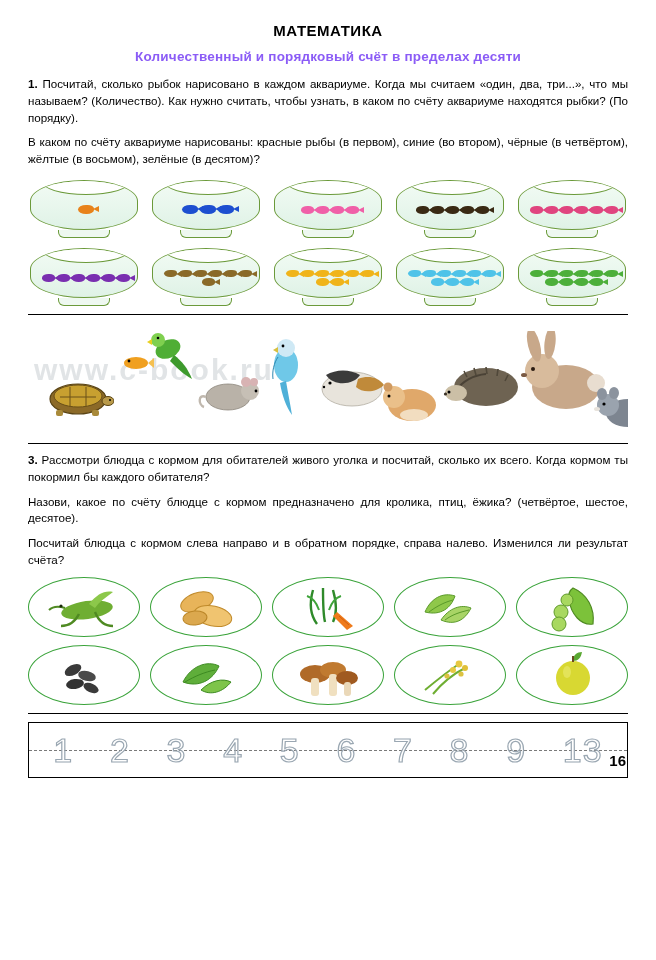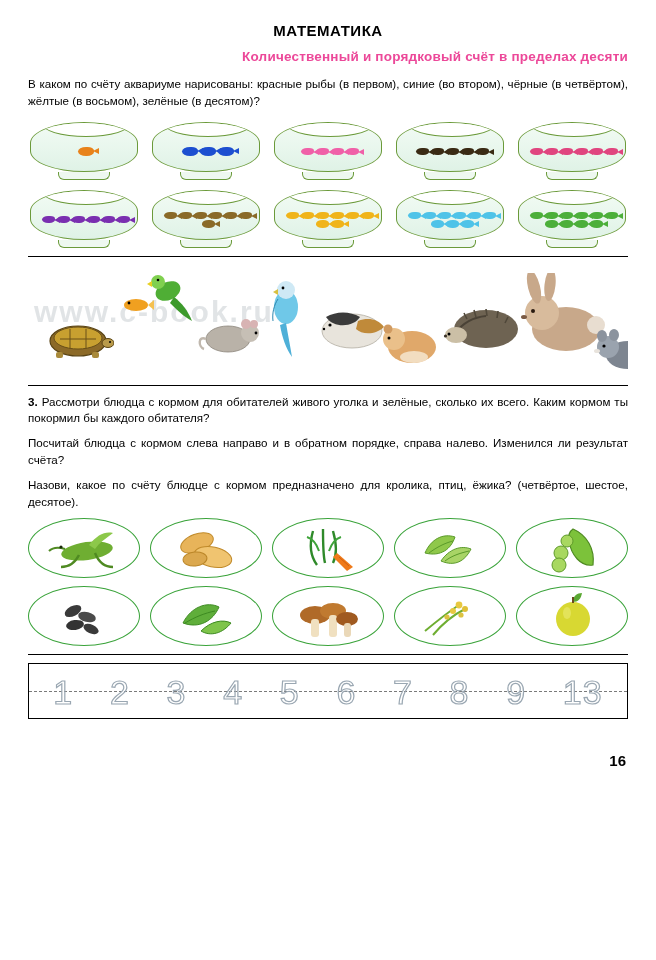--- a/index.html
+++ b/index.html
@@ -21,24 +21,24 @@
     padding: 18px 28px 0 28px;
   }
   .title {
     text-align: center;
     font-weight: bold;
     font-size: 15px;
     letter-spacing: 0.5px;
     margin: 4px 0 10px 0;
   }
   .subtitle {
-    text-align: right;
+    text-align: center;
     font-weight: bold;
     font-size: 13.5px;
-    color: #ec4899;
+    color: #8b5cf6;
     margin: 0 0 12px 0;
     letter-spacing: 0.2px;
   }
   .task {
     font-size: 11.6px;
     line-height: 1.45;
     text-align: justify;
     margin: 0 0 8px 0;
   }
   .task .num { font-weight: bold; }
@@ -184,20 +184,24 @@
 </style>
 </head>
 <body>
 
 <div class="page">
 
   <div class="title">МАТЕМАТИКА</div>
   <div class="subtitle">Количественный и порядковый счёт в пределах десяти</div>
 
   <div class="task">
+    <span class="num">1.</span>
+    <span>Посчитай, сколько рыбок нарисовано в каждом аквариуме. Когда мы считаем «один, два, три...», что мы называем? (Количество). Как нужно считать, чтобы узнать, в каком по счёту аквариуме находятся рыбки? (По порядку).</span>
+  </div>
+  <div class="task">
     <span>В каком по счёту аквариуме нарисованы: красные рыбы (в первом), синие (во втором), чёрные (в четвёртом), жёлтые (в восьмом), зелёные (в десятом)?</span>
   </div>
 
   <div class="aq-row">
     <div class="aquarium">
       <div class="aq-bowl">
         <div class="fish-wrap">
           <i class="fish" style="background:#e8821a;color:#e8821a"></i>
         </div>
       </div>
@@ -419,27 +423,27 @@
       <ellipse cx="20" cy="8" rx="5" ry="6" fill="#8b939e"></ellipse>
       <circle cx="10" cy="19" r="1.6" fill="#000"></circle>
       <ellipse cx="3" cy="24" rx="3" ry="2" fill="#e8e3dc"></ellipse>
     </svg>
   </div>
 
   <hr class="sep">
 
   <div class="task">
     <span class="num">3.</span>
-    <span>Рассмотри блюдца с кормом для обитателей живого уголка и зелёные, сколько их всего. Каким кормом ты покормил бы каждого обитателя?</span>
+    <span>Рассмотри блюдца с кормом для обитателей живого уголка и посчитай, сколько их всего. Когда кормом ты покормил бы каждого обитателя?</span>
+  </div>
+  <div class="task">
+    <span>Назови, какое по счёту блюдце с кормом предназначено для кролика, птиц, ёжика? (четвёртое, шестое, десятое).</span>
   </div>
   <div class="task">
     <span>Посчитай блюдца с кормом слева направо и в обратном порядке, справа налево. Изменился ли результат счёта?</span>
-  </div>
-  <div class="task">
-    <span>Назови, какое по счёту блюдце с кормом предназначено для кролика, птиц, ёжика? (четвёртое, шестое, десятое).</span>
   </div>
 
   <div class="oval-row">
     <div class="oval">
       <svg width="112" height="60" viewBox="0 0 112 60">
         <ellipse cx="58" cy="32" rx="26" ry="9" transform="rotate(-8 58 32)" fill="#6fae32"></ellipse>
         <path d="M36 30c-6-2-12-2-16 2" stroke="#4f8a22" stroke-width="2" fill="none"></path>
         <path d="M60 26c8-10 16-14 24-12-8 6-14 10-18 16z" fill="#8cc84a"></path>
         <path d="M50 36c-4 8-10 12-18 12" stroke="#4f8a22" stroke-width="2.4" fill="none"></path>
         <path d="M66 34c4 10 10 14 18 14" stroke="#4f8a22" stroke-width="2.4" fill="none"></path>

